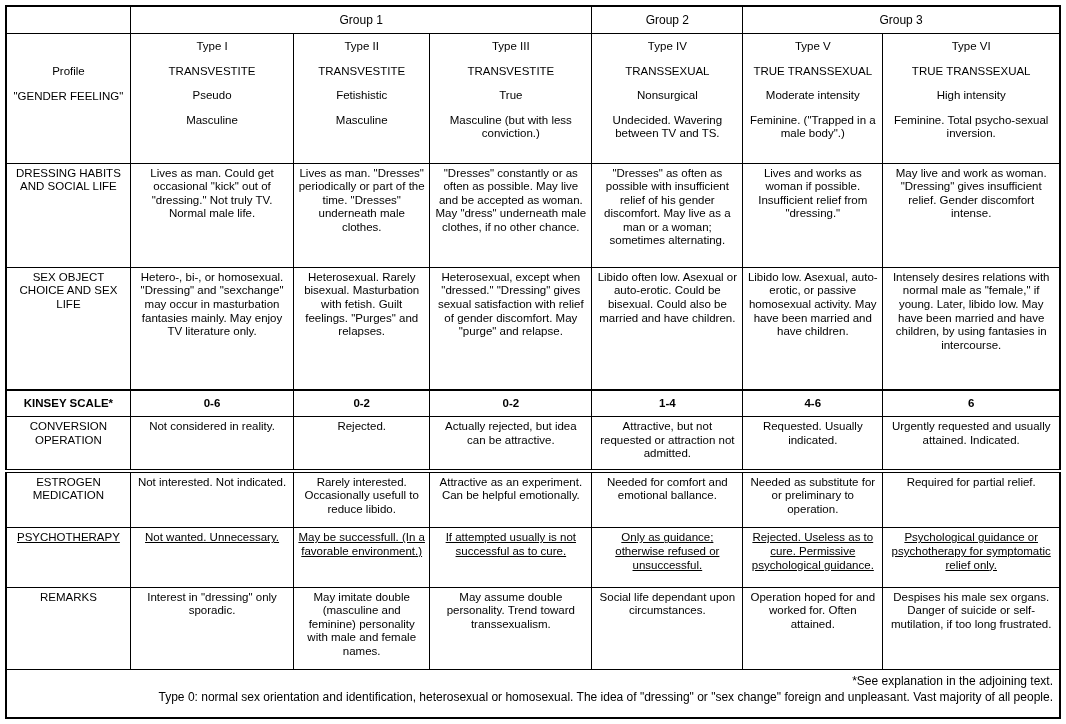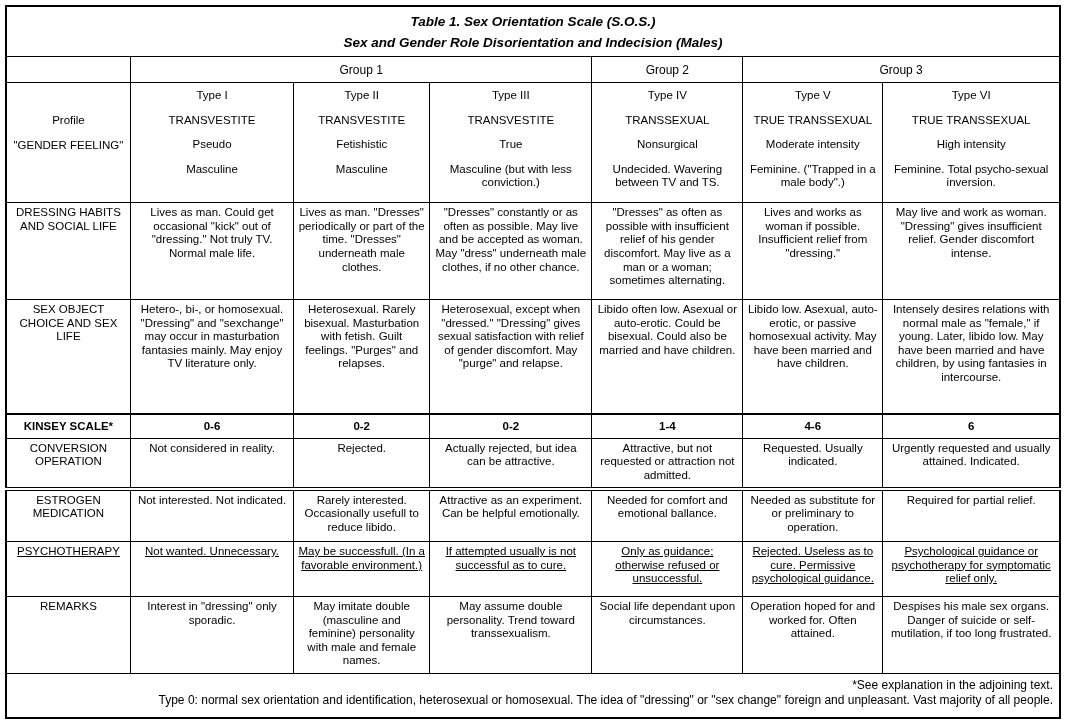--- a/index.html
+++ b/index.html
@@ -46,26 +46,20 @@
       <col style="width:11.8%">
       <col style="width:15.5%">
       <col style="width:12.9%">
       <col style="width:15.4%">
       <col style="width:14.3%">
       <col style="width:13.3%">
       <col style="width:16.8%">
     </colgroup>
     <tbody>
 
-      <tr class="title-row">
-        <td colspan="7">
-          <div class="title-line">Table 1. Sex Orientation Scale (S.O.S.)</div>
-          <div class="title-line">Sex and Gender Role Disorientation and Indecision (Males)</div>
-        </td>
-      </tr>
 
       <tr class="group-row">
         <td></td>
         <td colspan="3">Group 1</td>
         <td>Group 2</td>
         <td colspan="2">Group 3</td>
       </tr>
 
       <tr class="profile-row">
         <td>

